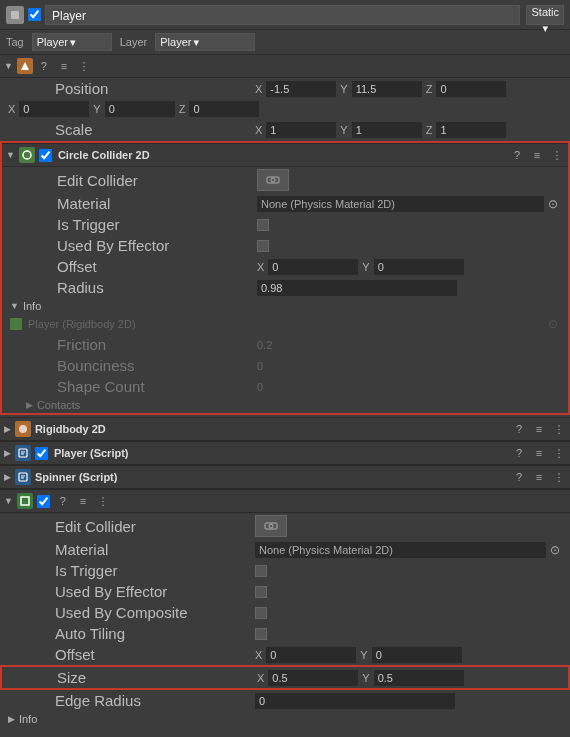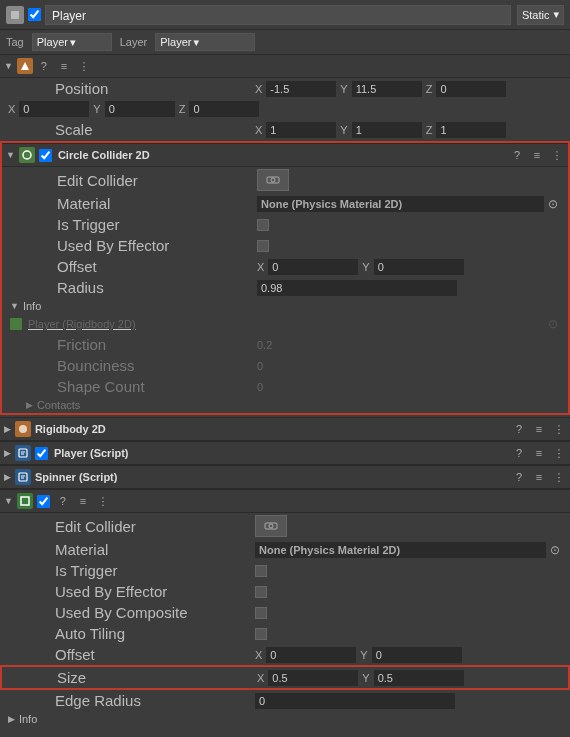--- a/index.html
+++ b/index.html
@@ -41,21 +41,21 @@
       font-size: 12px;
     }
     .static-dropdown {
       background: #4d4d4d;
       border: 1px solid #555;
       color: #eee;
       height: 20px;
       margin-left: 6px;
       padding: 0 4px;
       font-size: 11px;
-      display: flex; align-items: center; gap: 4px;
+      display: flex; align-items: center; gap: 4px; flex-direction: column;
     }
 
     
     .tag-layer-row {
       display: flex;
       align-items: center;
       padding: 3px 6px;
       background: #3c3c3c;
       gap: 8px;
       height: 24px;
@@ -161,21 +161,20 @@
     }
     .material-field {
       flex: 1;
       background: #2a2a2a;
       height: 16px;
       display: flex;
       align-items: center;
       padding: 0 4px;
       color: #aaa;
       font-size: 11px;
-      font-weight: bold;
     }
     .target-icon {
       width: 14px; height: 14px;
       display: flex; align-items: center; justify-content: center;
       color: #aaa; font-size: 12px; margin-left: 2px;
     }
 
     
     .edit-collider-btn {
       background: #555;
@@ -204,21 +203,20 @@
     .selected-component-size {
       border: 2px solid #c0392b;
     }
 
     
     .attached-body-value {
       display: flex;
       align-items: flex-start;
       gap: 4px;
       flex: 1;
-      text-decoration: underline;
     }
 
     .contacts-row {
       display: flex;
       align-items: center;
       padding: 2px 8px 2px 24px;
       gap: 4px;
     }
   </style>
 </head>

